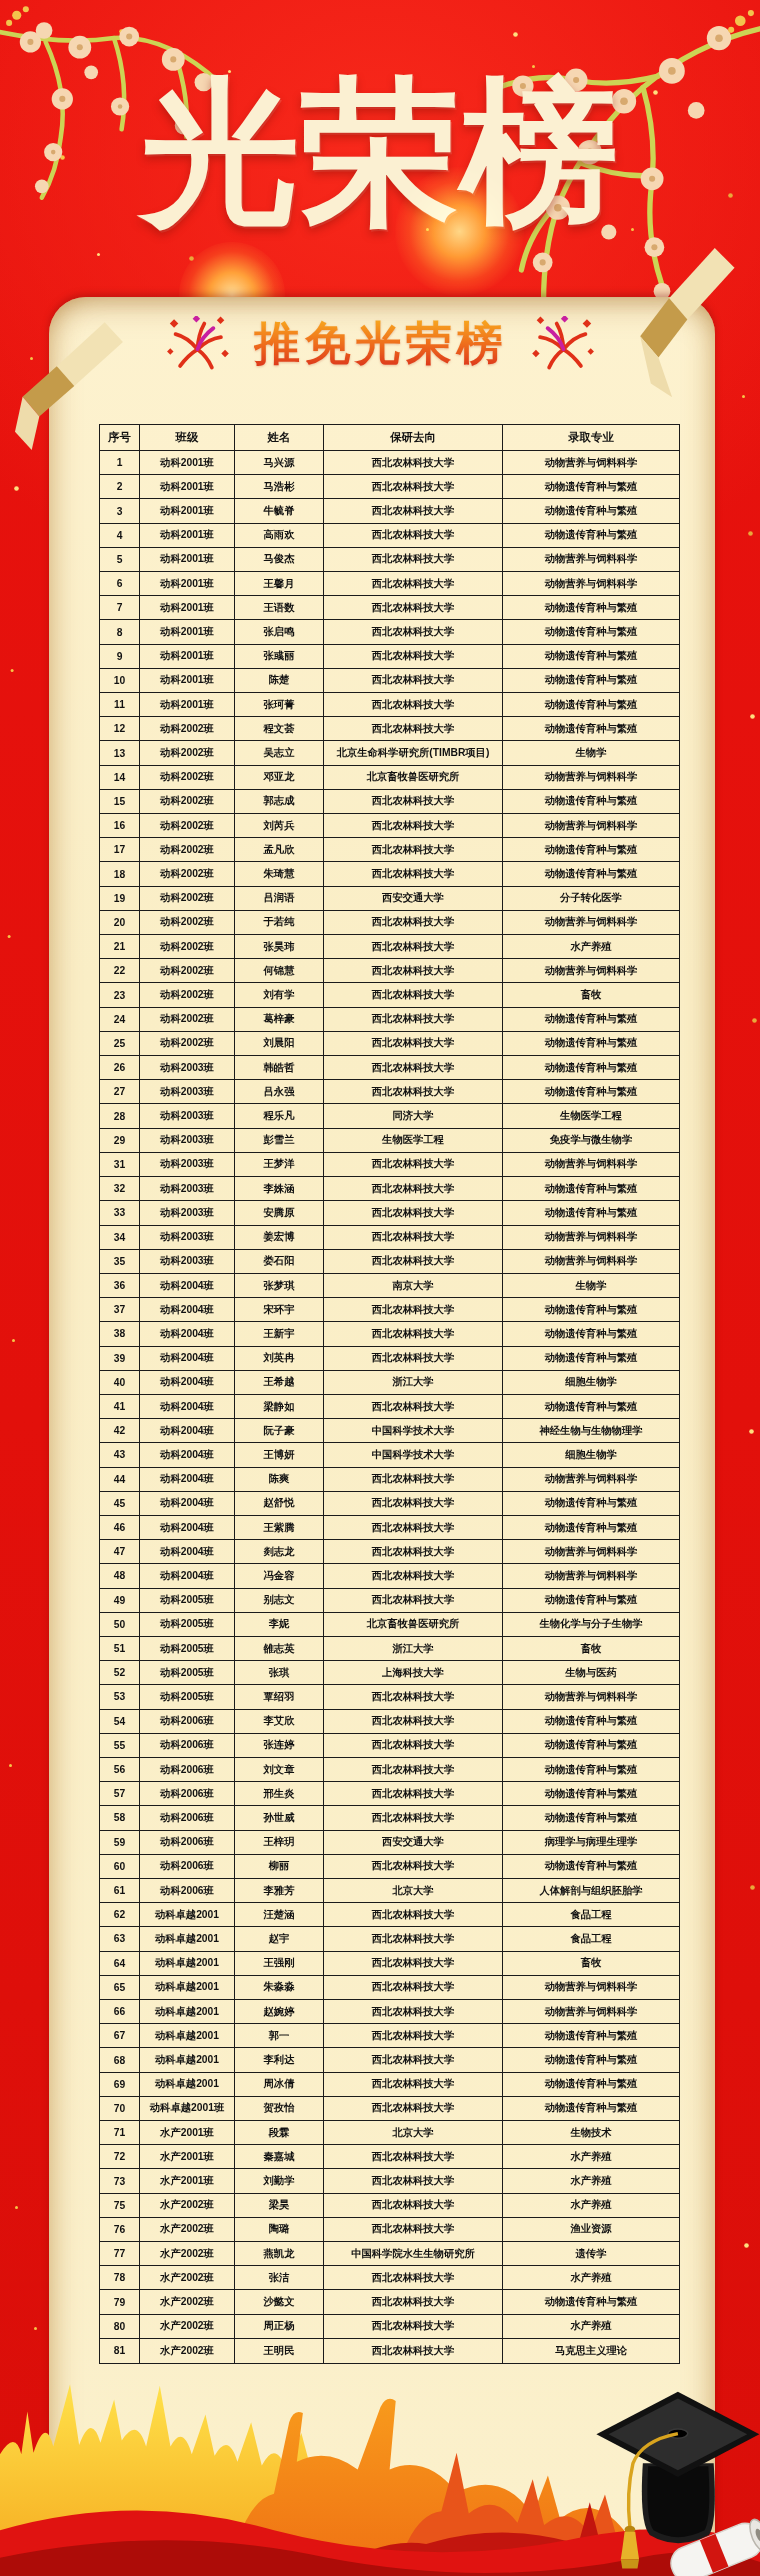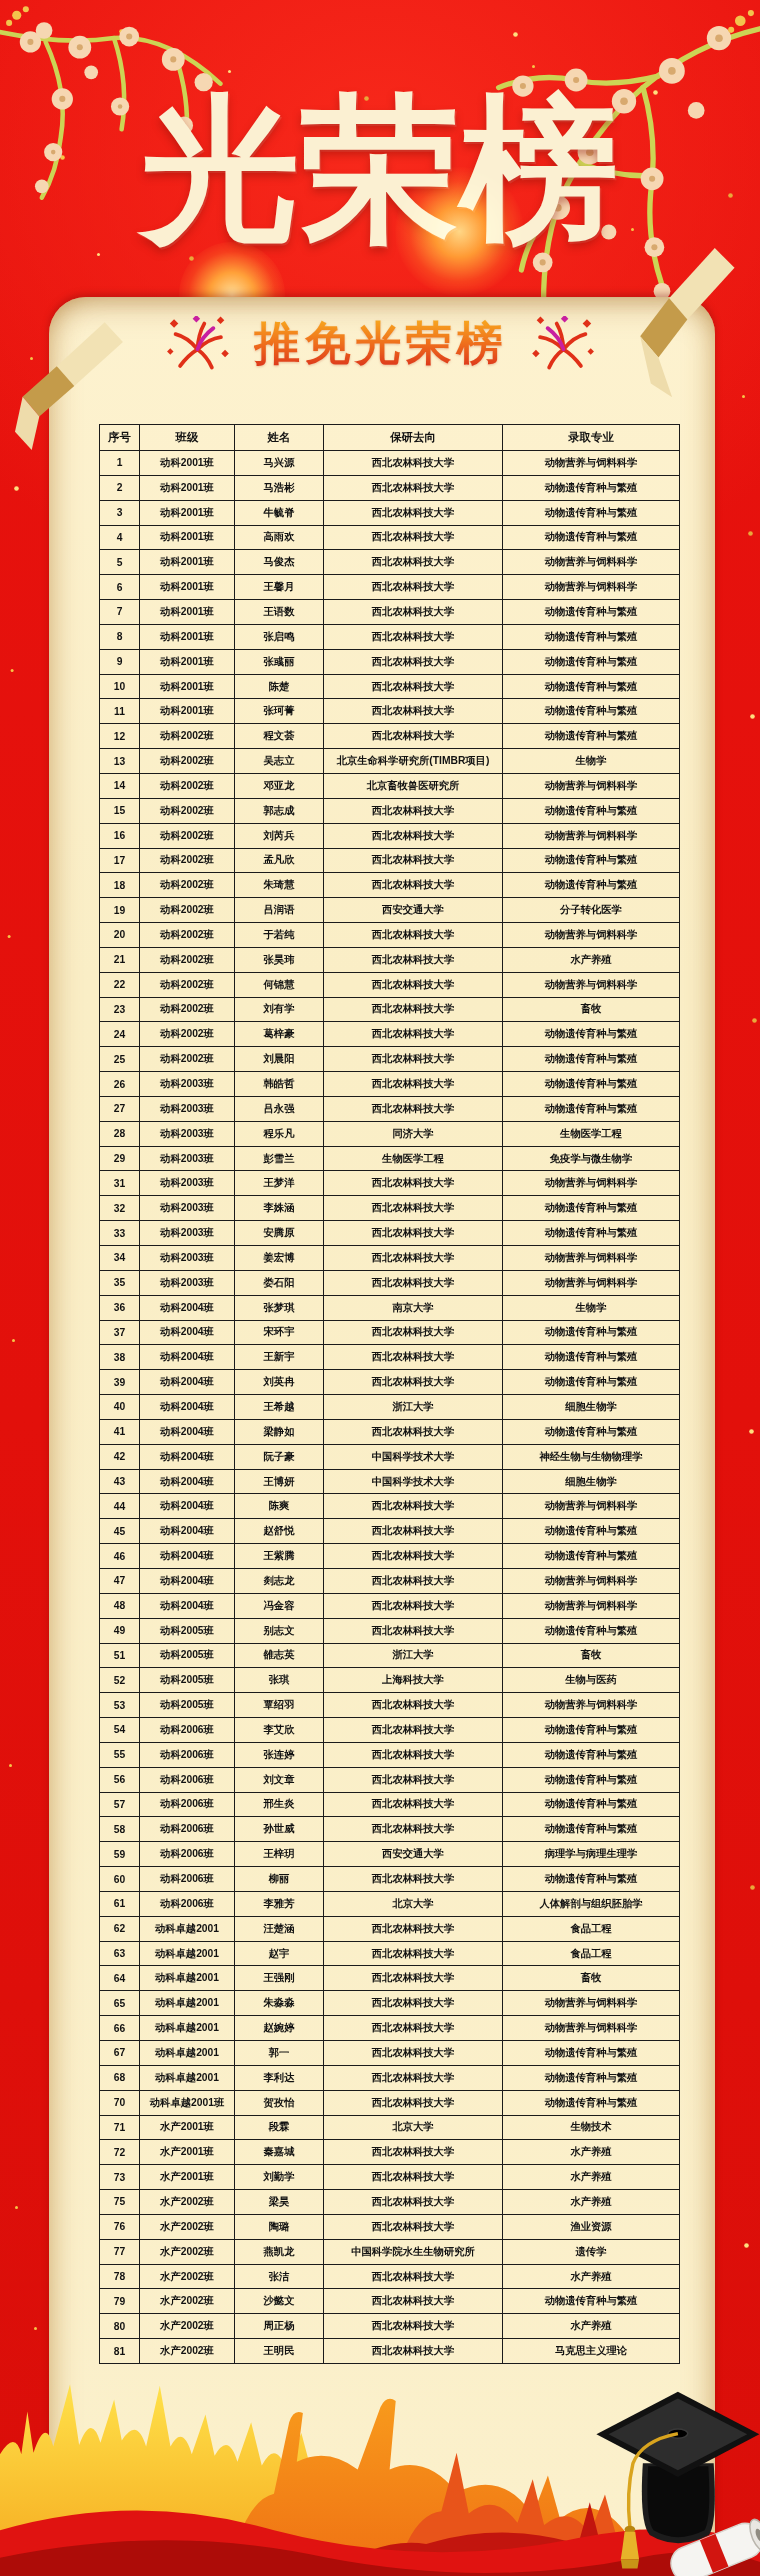--- a/index.html
+++ b/index.html
@@ -16,21 +16,21 @@
       61px 156px 0 0.8px #f6c547,97px 253px 0 0 #ffdf7e,190px 257px 0 0.8px #e9a83a,
       426px 228px 0 0 #f6c547,514px 33px 0 0.8px #ffdf7e,631px 228px 0 0 #f6c547,
       729px 194px 0 0.8px #e9a83a,30px 357px 0 0 #f6c547,15px 487px 0 0.8px #ffdf7e,
       742px 395px 0 0 #f6c547,749px 532px 0 0.8px #e9a83a,10.6px 669px 0 0 #f6c547,
       751px 715px 0 0.8px #ffdf7e,7.6px 935px 0 0 #f6c547,753px 1019px 0 0.8px #e9a83a,
       12px 1339px 0 0 #f6c547,750px 1430px 0 0.8px #ffdf7e,9px 1764px 0 0 #f6c547,
       751px 1886px 0 0.8px #e9a83a,15px 2206px 0 0 #f6c547,745px 2244px 0 0.8px #ffdf7e,
       34px 2327px 0 0 #f6c547;}
   .blossom-left{position:absolute;left:0;top:0;width:228px;height:213px;}
   .blossom-right{position:absolute;left:468px;top:3.8px;width:293px;height:342px;}
-  .page-title{position:absolute;left:0;top:87px;width:761px;text-align:center;
+  .page-title{position:absolute;left:0;top:70px;width:761px;text-align:center;
     font-size:158px;font-weight:bold;letter-spacing:1.5px;color:#fbf0d2;
     text-shadow:0 5.3px 9px rgba(140,18,6,.45),1.5px 1.5px 0 rgba(255,248,225,.15);line-height:1.05;}
   .flare{position:absolute;border-radius:50%;mix-blend-mode:screen;pointer-events:none;}
   .flare1{left:395px;top:167px;width:129px;height:129px;
     background:radial-gradient(circle,#ffd07a 0%,#ff8a1f 28%,rgba(255,100,20,.35) 55%,rgba(255,90,20,0) 72%);}
   .flare2{left:179px;top:242px;width:106px;height:106px;
     background:radial-gradient(circle,#ffd98f 0%,#ff9326 30%,rgba(255,110,25,.3) 58%,rgba(255,90,20,0) 75%);}
   .scroll-panel{position:absolute;left:49px;top:297px;width:666px;height:2279px;
     background:linear-gradient(180deg,#fdf2cf 0%,#faeec6 30%,#fbf0cb 100%);
     border-radius:37px 37px 0 0;
@@ -548,20 +548,27 @@
           <td>动物营养与饲料科学</td>
         </tr>
         <tr>
           <td>49</td>
           <td>动科2005班</td>
           <td>别志文</td>
           <td>西北农林科技大学</td>
           <td>动物遗传育种与繁殖</td>
         </tr>
         <tr>
+          <td>50</td>
+          <td>动科2005班</td>
+          <td>李妮</td>
+          <td>北京畜牧兽医研究所</td>
+          <td>生物化学与分子生物学</td>
+        </tr>
+        <tr>
           <td>51</td>
           <td>动科2005班</td>
           <td>雒志英</td>
           <td>浙江大学</td>
           <td>畜牧</td>
         </tr>
         <tr>
           <td>52</td>
           <td>动科2005班</td>
           <td>张琪</td>
@@ -670,20 +677,27 @@
           <td>67</td>
           <td>动科卓越2001</td>
           <td>郭一</td>
           <td>西北农林科技大学</td>
           <td>动物遗传育种与繁殖</td>
         </tr>
         <tr>
           <td>68</td>
           <td>动科卓越2001</td>
           <td>李利达</td>
+          <td>西北农林科技大学</td>
+          <td>动物遗传育种与繁殖</td>
+        </tr>
+        <tr>
+          <td>69</td>
+          <td>动科卓越2001</td>
+          <td>周冰倩</td>
           <td>西北农林科技大学</td>
           <td>动物遗传育种与繁殖</td>
         </tr>
         <tr>
           <td>70</td>
           <td>动科卓越2001班</td>
           <td>贺孜怡</td>
           <td>西北农林科技大学</td>
           <td>动物遗传育种与繁殖</td>
         </tr>

